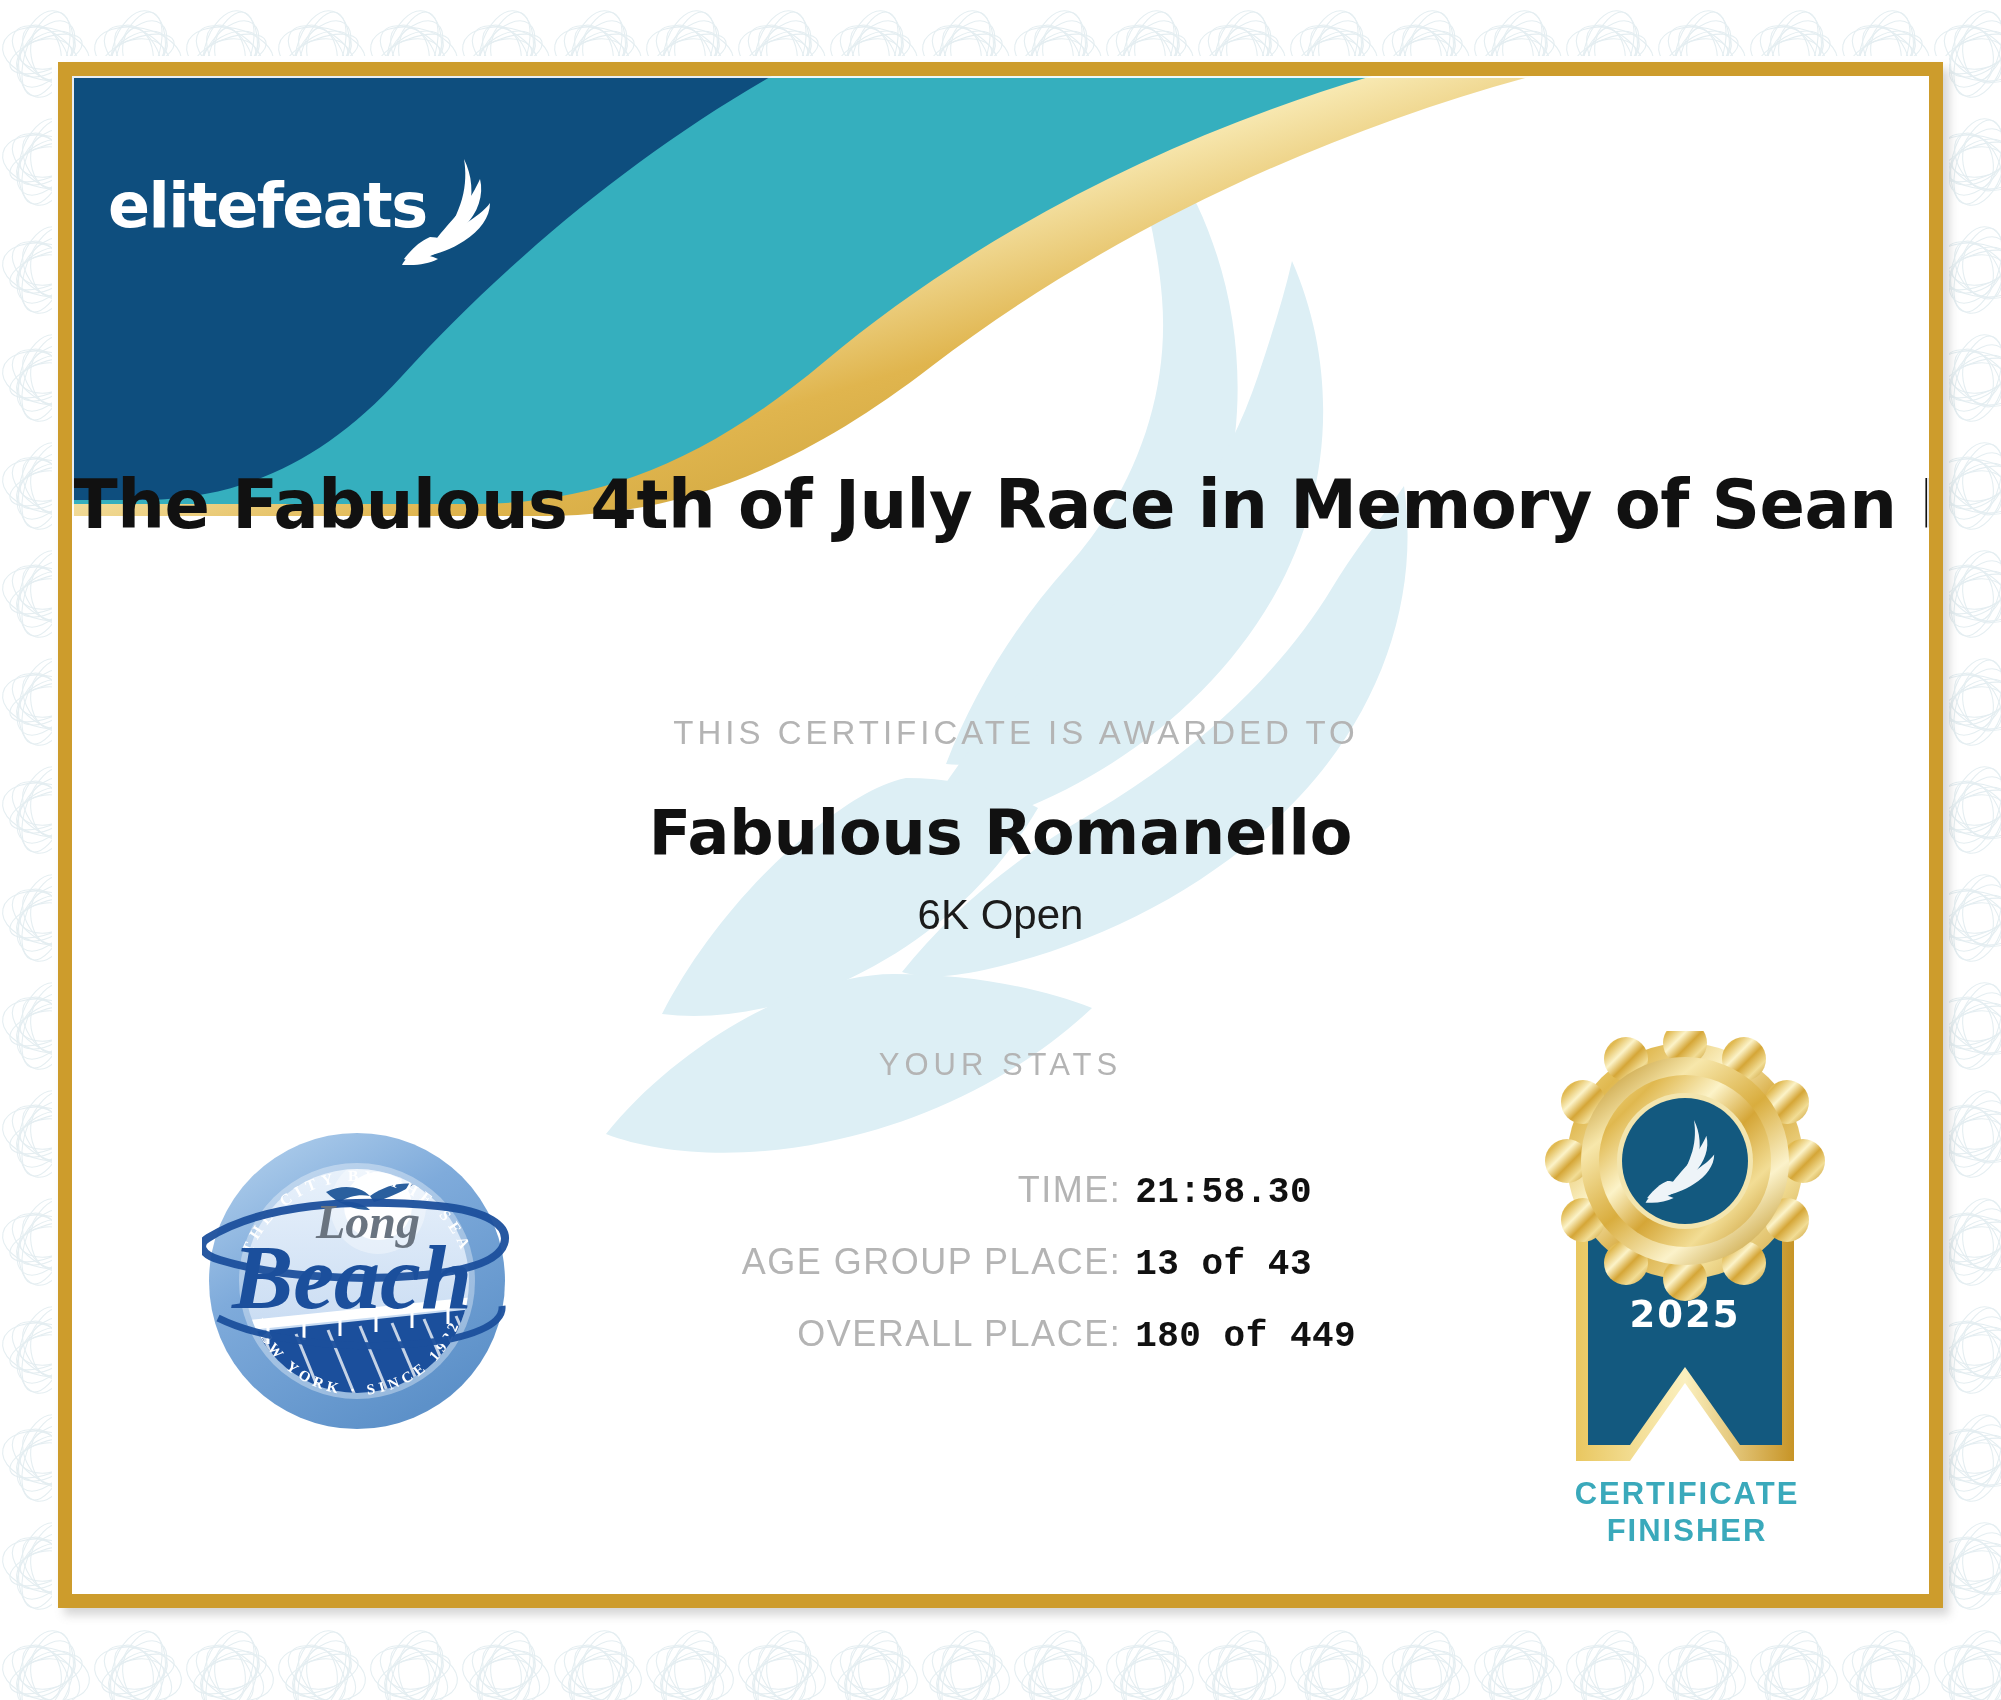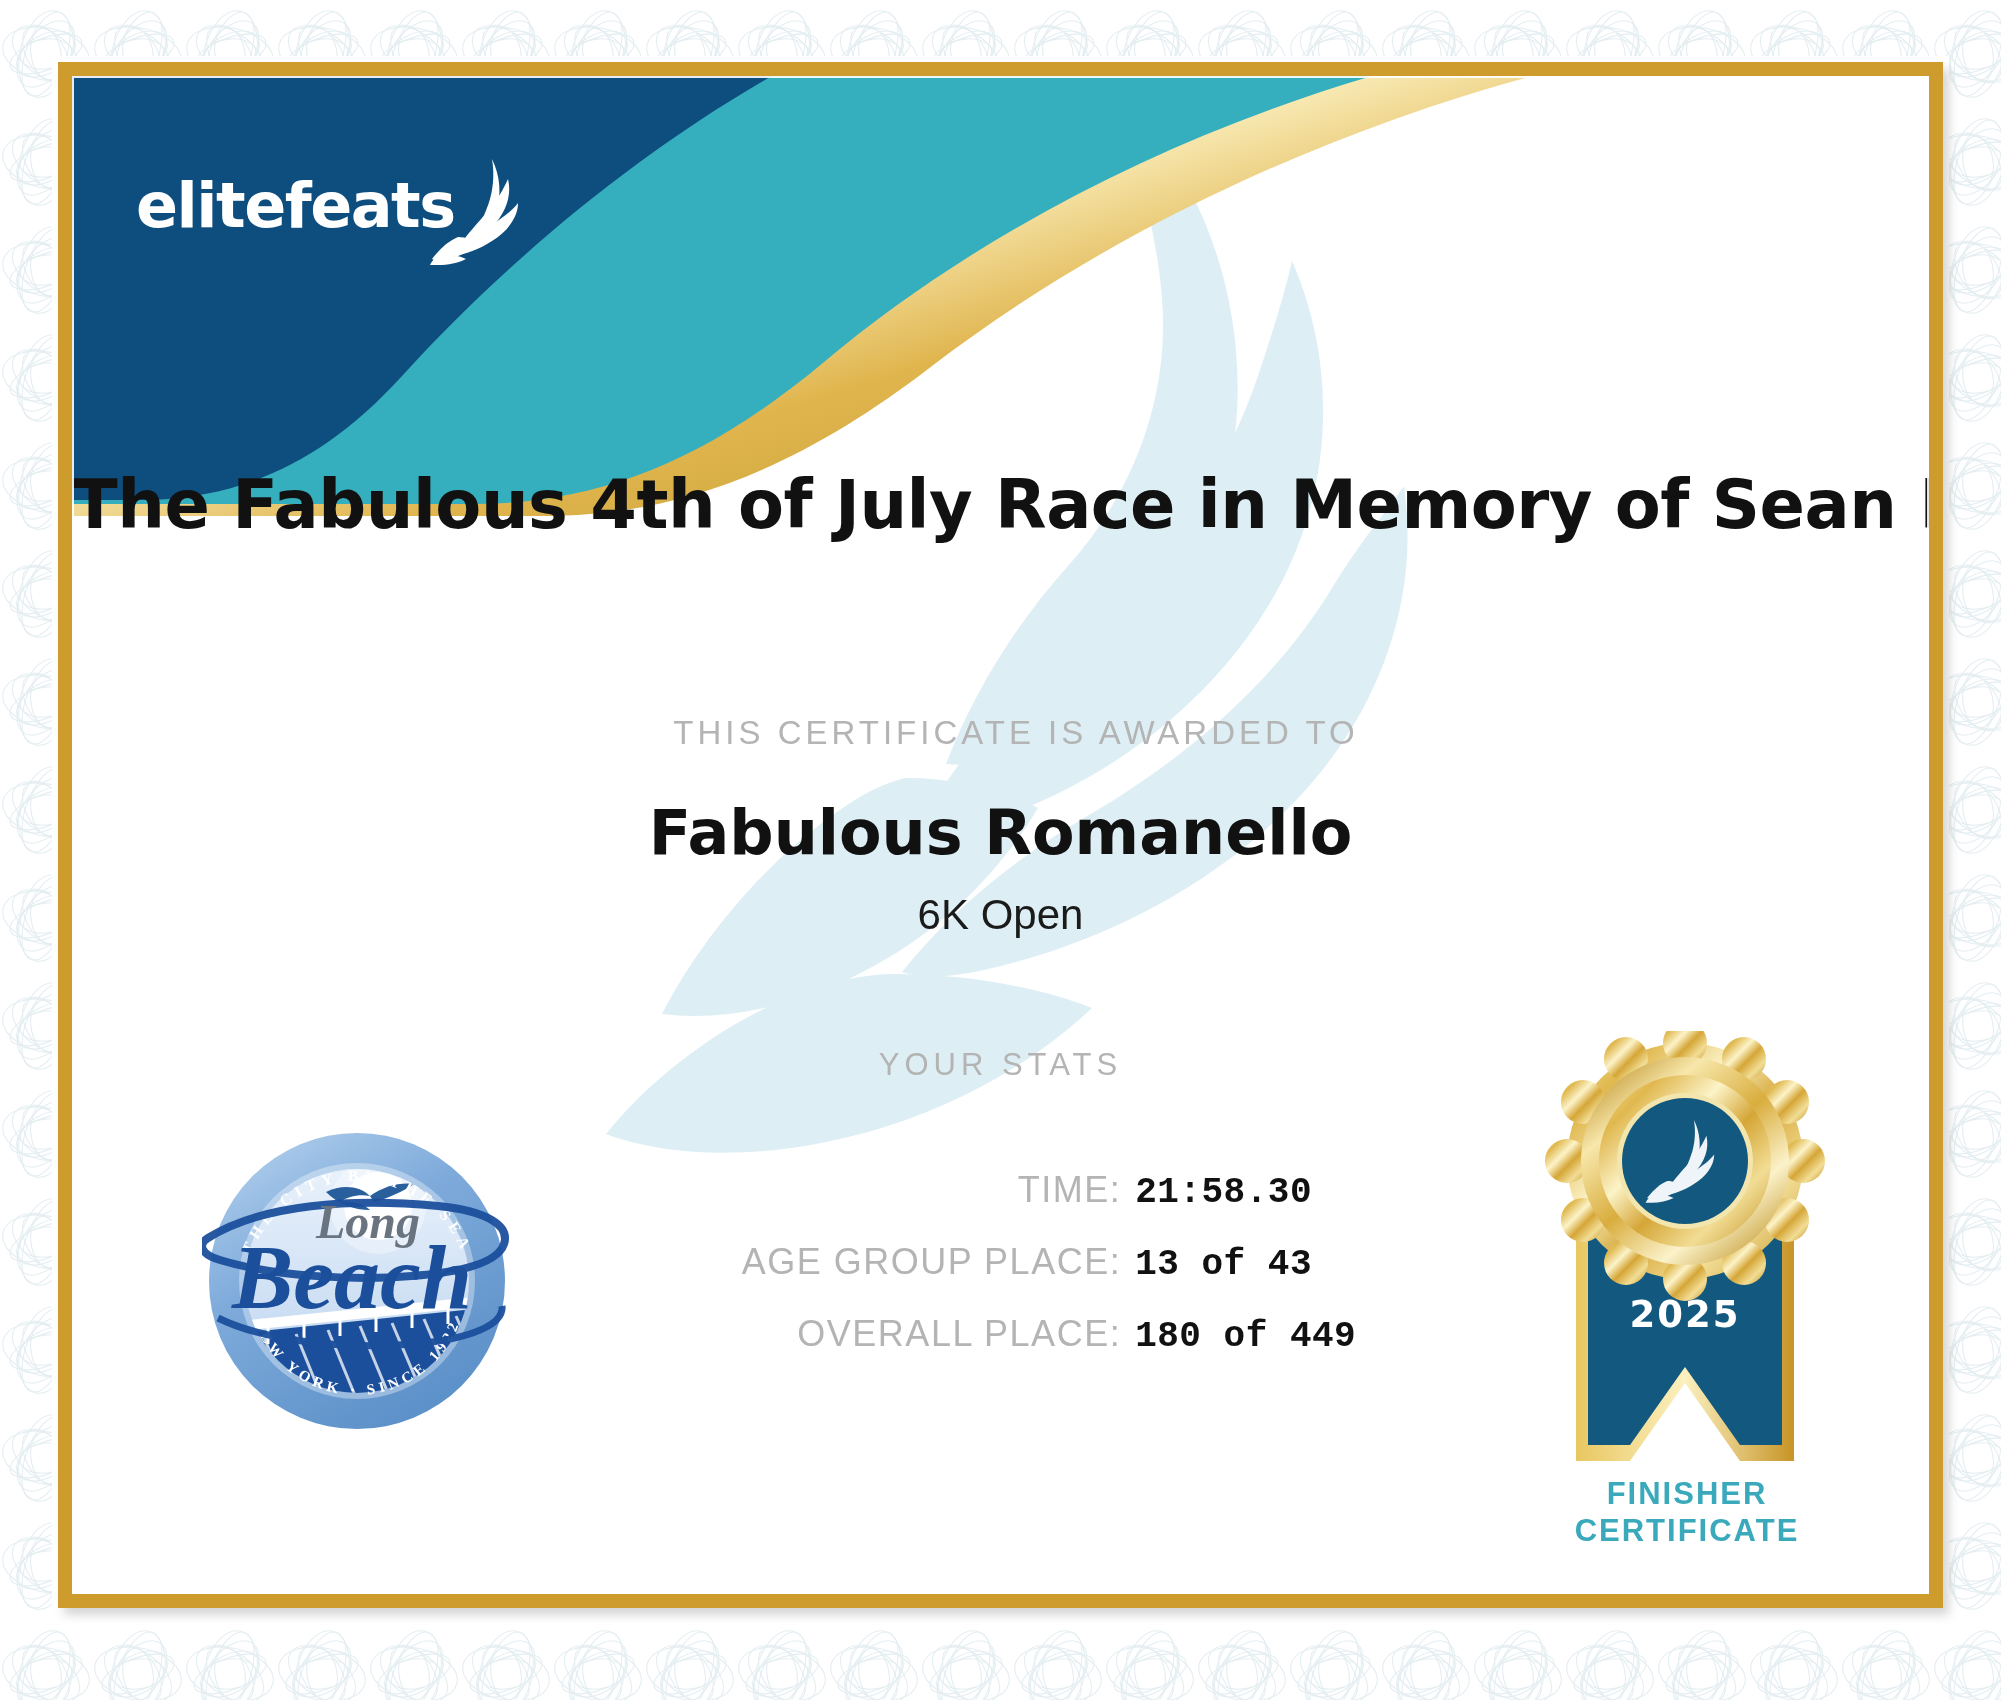--- a/index.html
+++ b/index.html
@@ -51,21 +51,21 @@
   
   #header-art{
     position:absolute; left:0; top:0;
     width:1857px; height:440px;
     pointer-events:none;
   }
 
   
   #brand-logo{
     position:absolute;
-    left:64px; top:85px;
+    left:36px; top:85px;
     width:390px; height:110px;
     z-index:5;
   }
   #brand-logo .brand-word{
     position:absolute; left:0; top:8px;
     font-size:62px;
     font-weight:700;
     letter-spacing:-1.5px;
     color:#ffffff;
     font-family:"DejaVu Sans", sans-serif;
@@ -443,18 +443,18 @@
                    C36 90 50 80 62 71 C76 62 85 55 90 48 Z"></path>
           <path d="M30 82 C38 82 46 85 50 89 C42 96 32 101 22 104
                    C14 106 8 106 4 104 C10 96 18 88 26 84 Z"></path>
           <path d="M16 99 C24 99 32 101 38 104 C30 108 20 110 10 110
                    L2 110 C4 105 9 101 16 99 Z"></path>
         </g>
       </g>
     </svg>
 
     <div id="medal-caption">
+      <div>CERTIFICATE</div>
       <div>FINISHER</div>
-      <div>CERTIFICATE</div>
     </div>
 
   </div>
 </div>
 
 </body></html>

